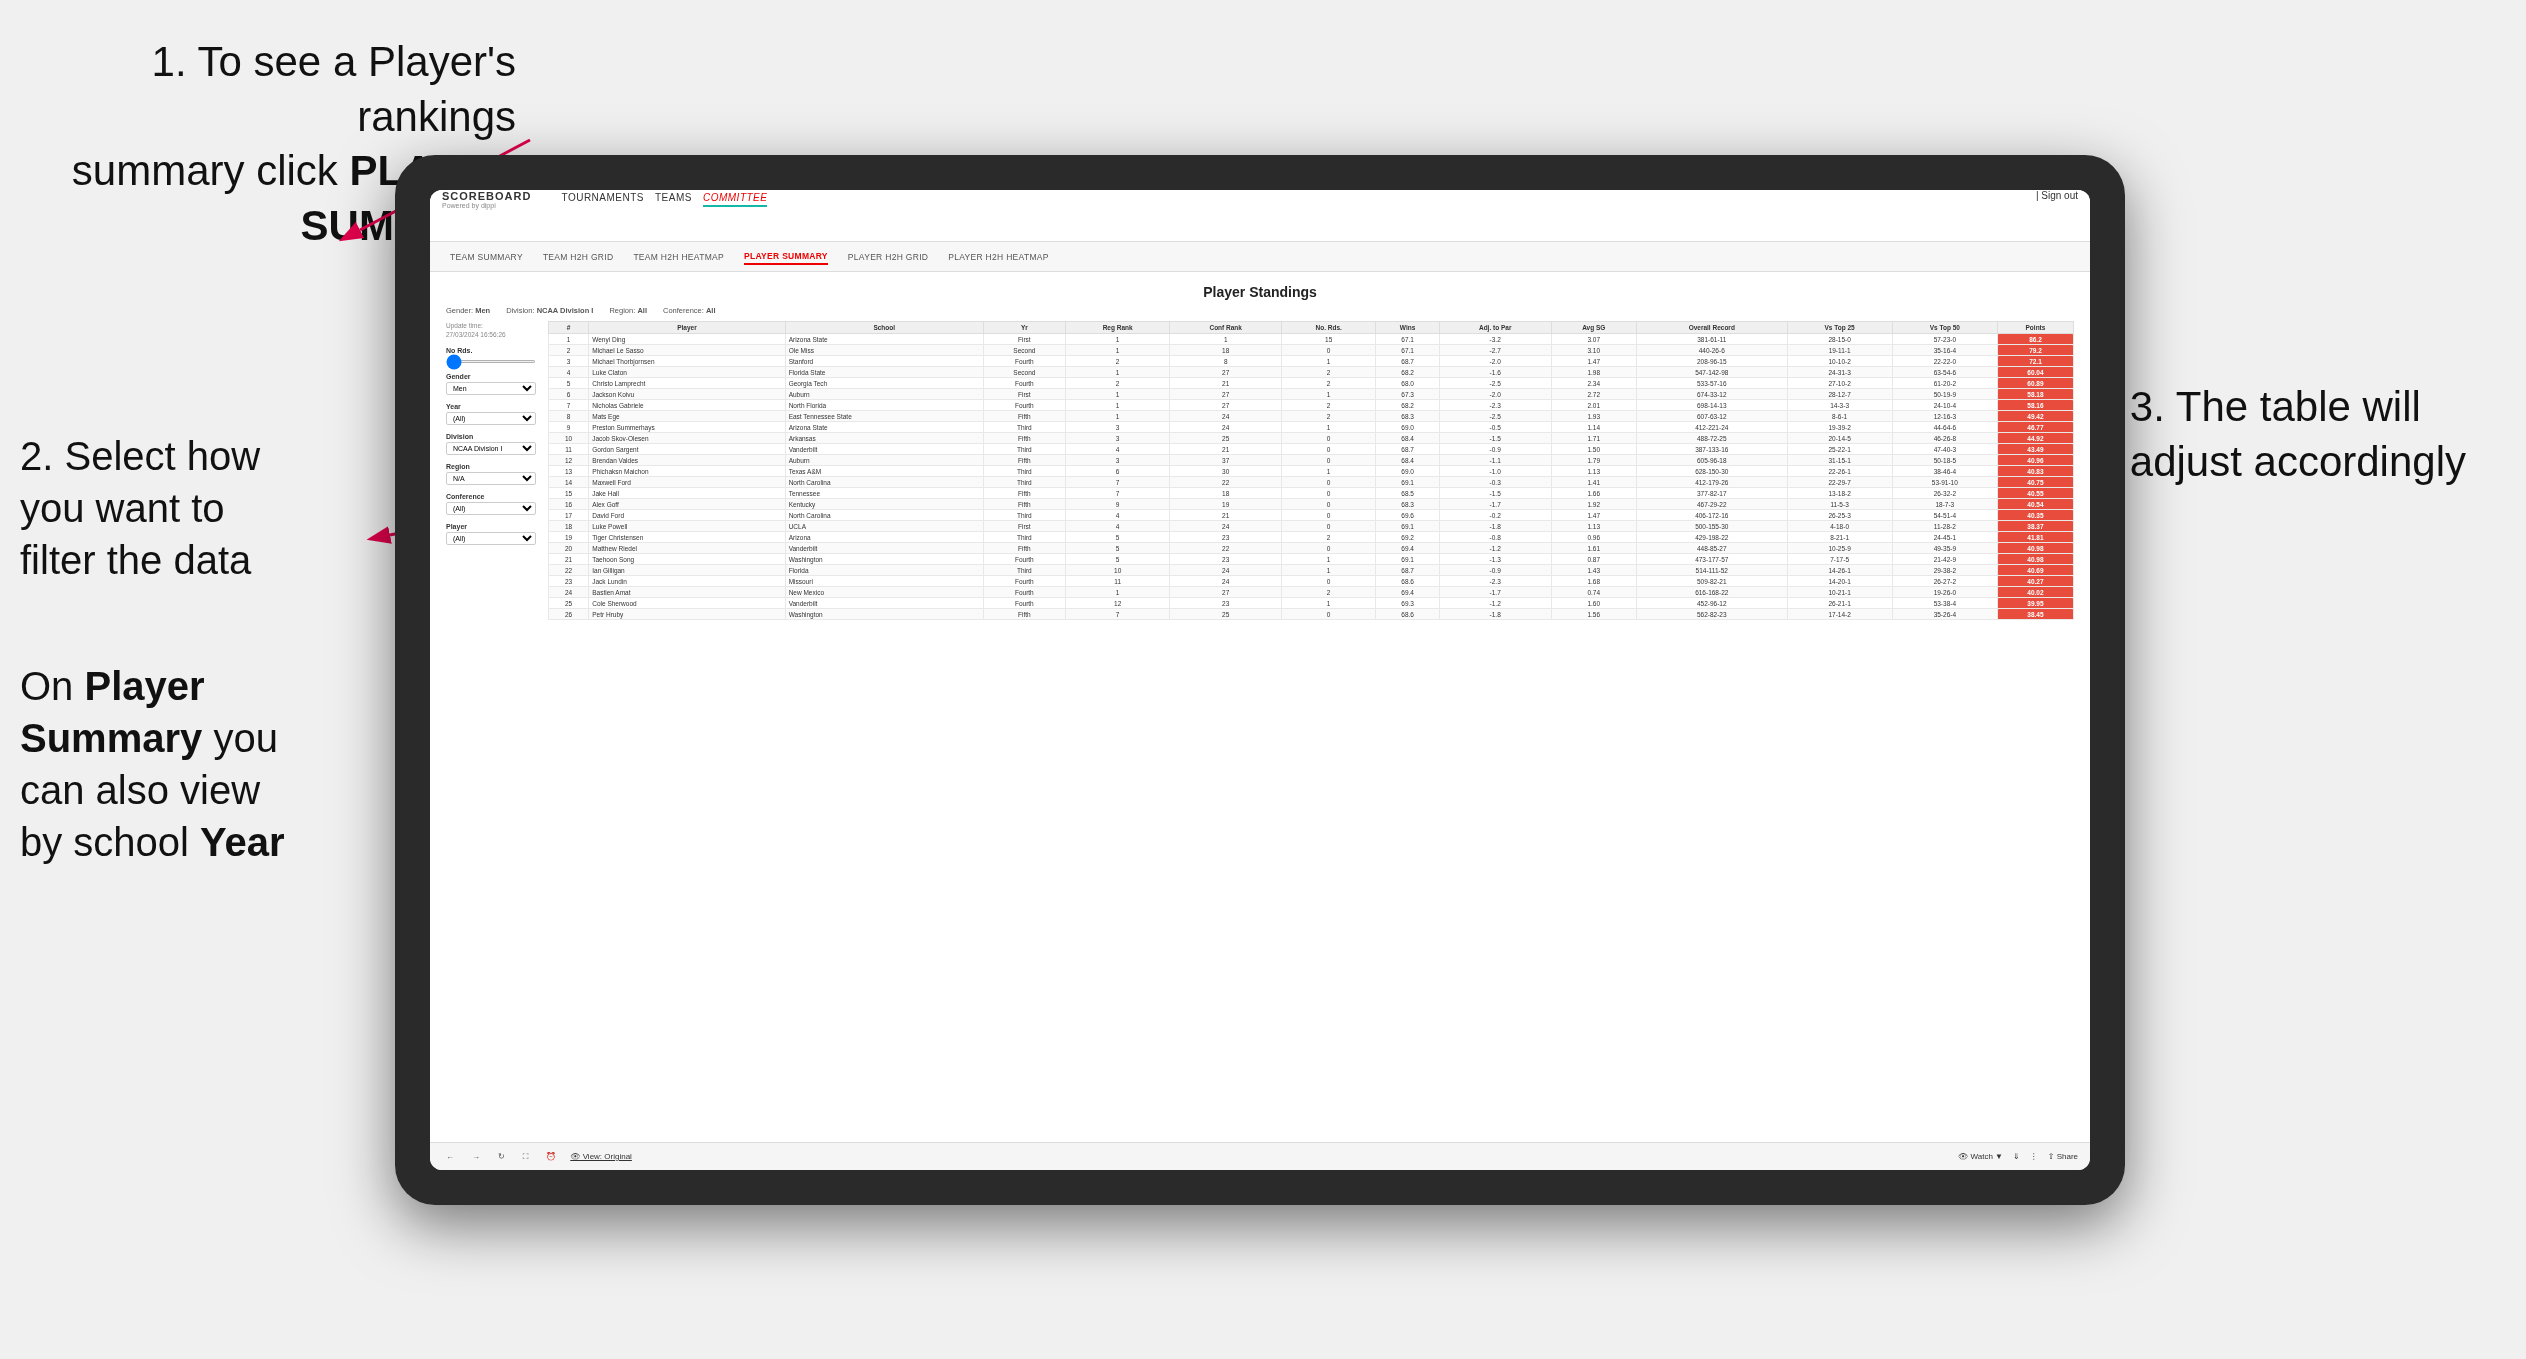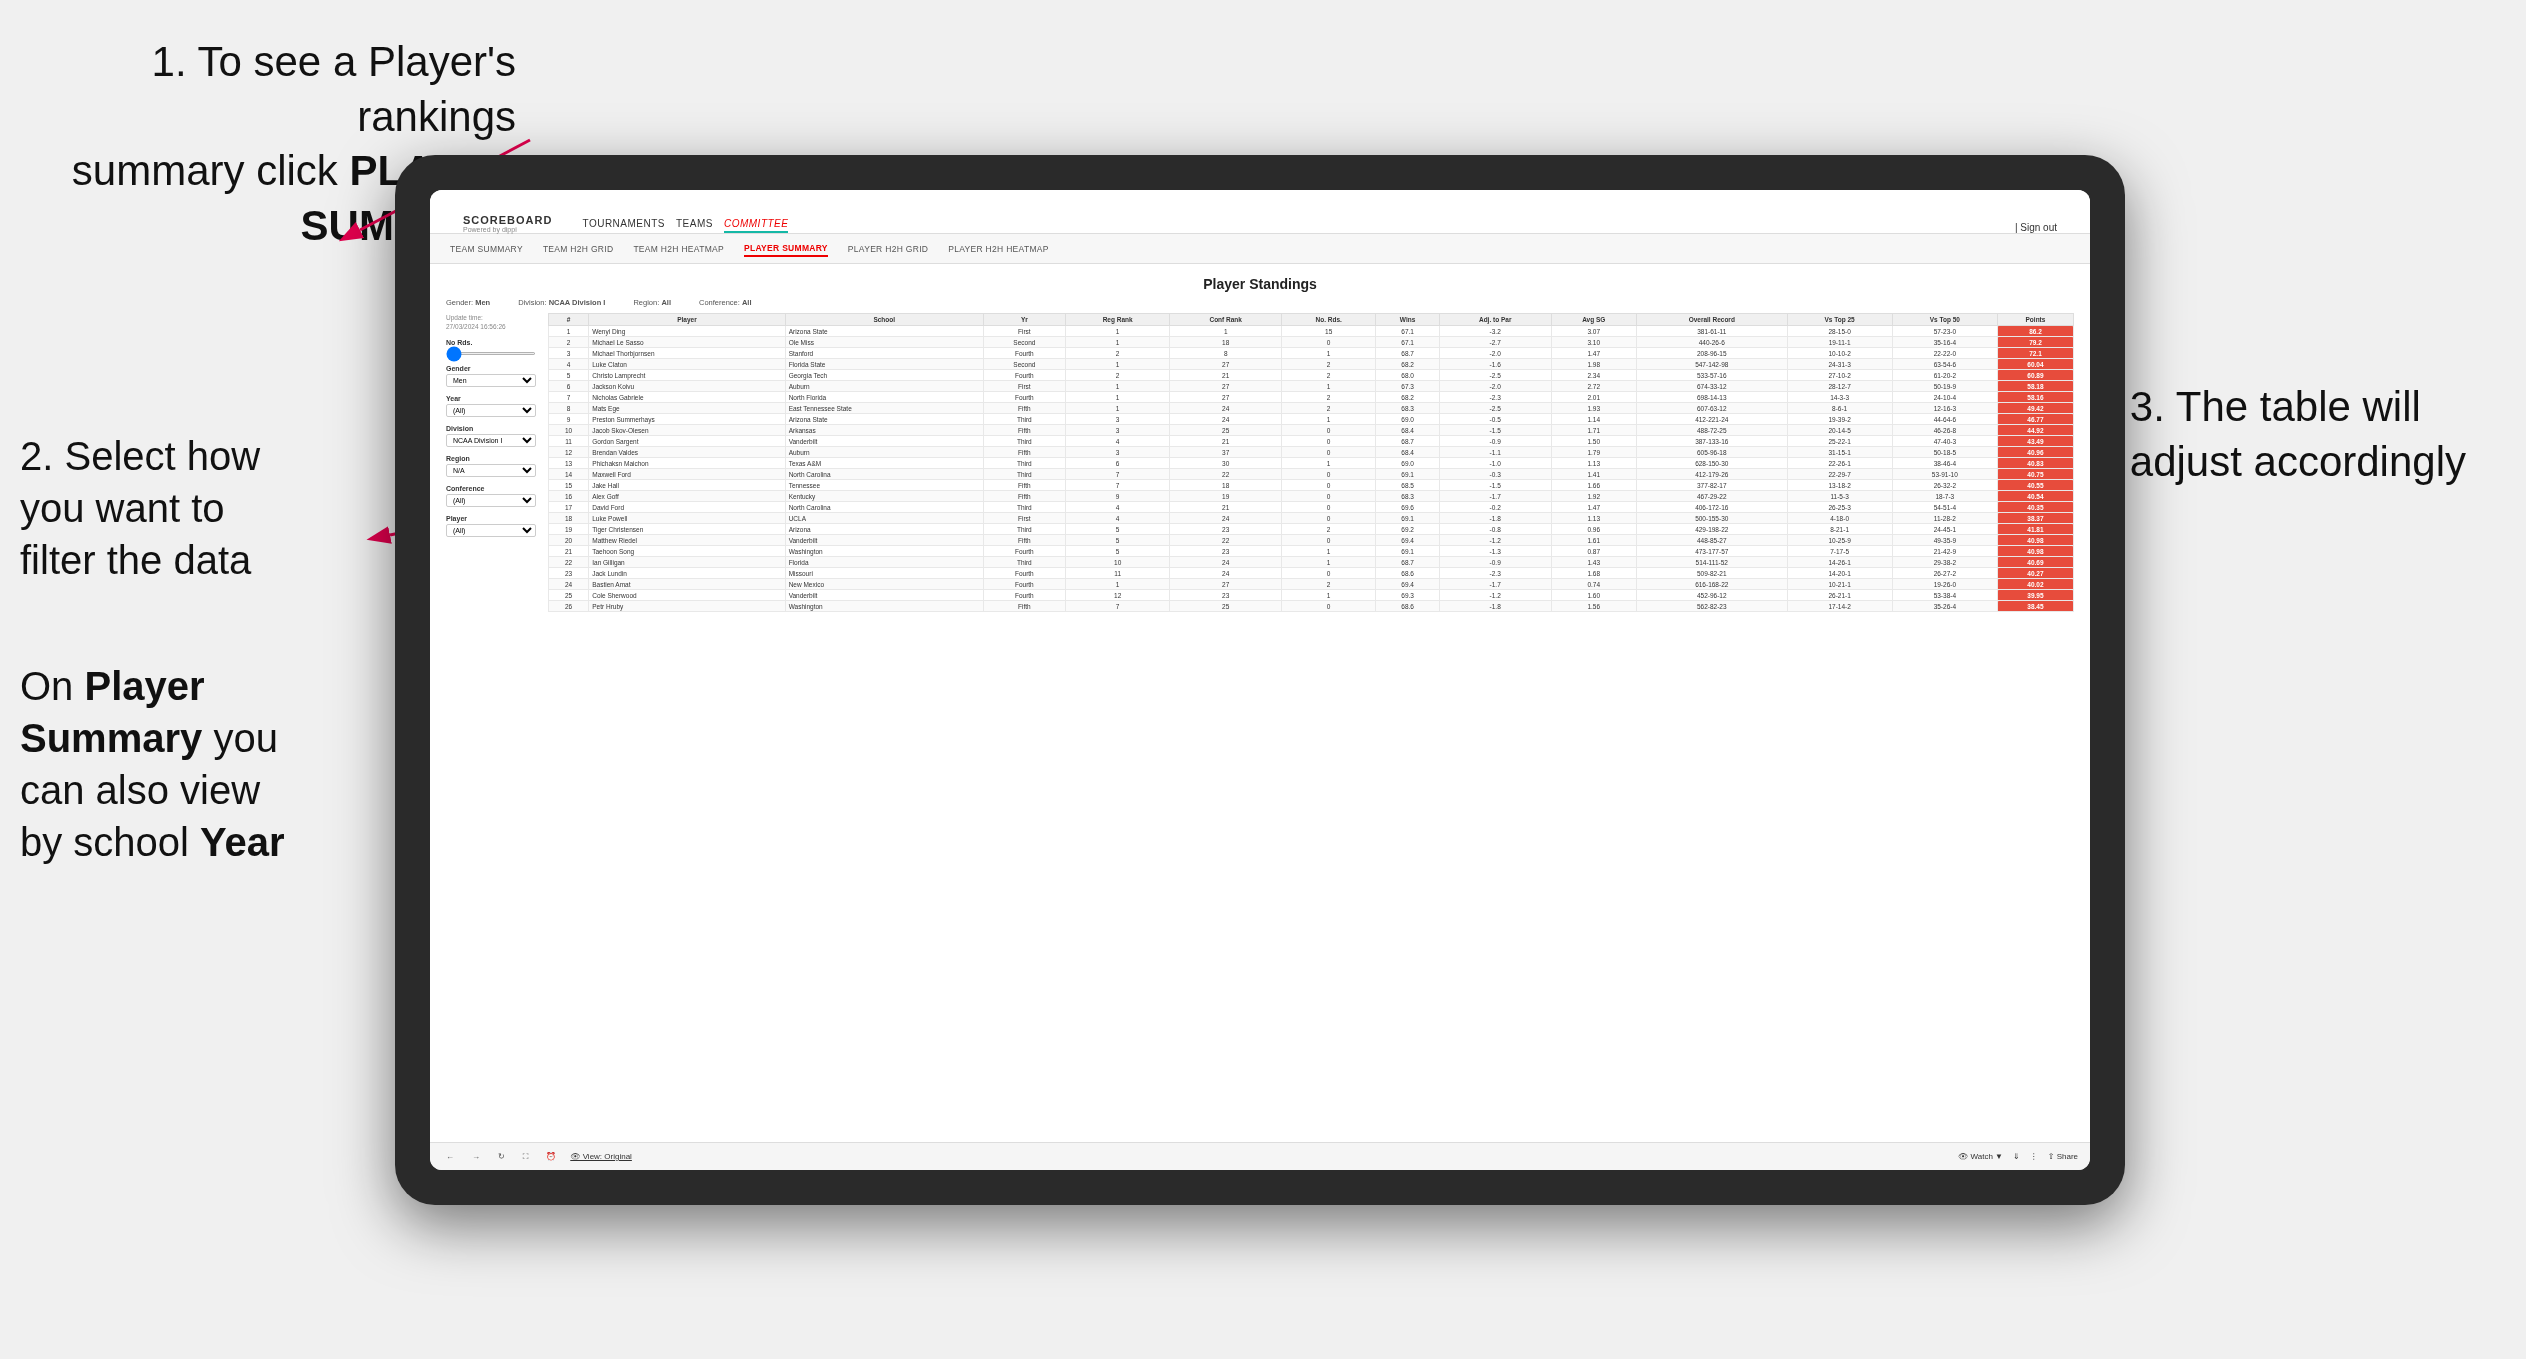--- a/index.html
+++ b/index.html
@@ -55,24 +55,24 @@
       border-radius: 12px;
       overflow: hidden;
       display: flex;
       flex-direction: column;
     }
 
     
     .top-nav {
       background: #fff;
       border-bottom: 1px solid #ddd;
-      padding: 0 33px;
-      display: flex;
-      align-items: flex-end;
-      height: 44px;
+      padding: 0 12px;
+      display: flex;
+      align-items: flex-start;
+      height: 52px;
       flex-shrink: 0;
     }
 
     .logo-area {
       display: flex;
       flex-direction: column;
       margin-right: 30px;
     }
 
     .logo-text {
@@ -215,21 +215,21 @@
     
     .table-area {
       flex: 1;
       overflow: hidden;
       display: flex;
       flex-direction: column;
     }
 
     .filter-row {
       display: flex;
-      gap: 28px;
+      gap: 16px;
       margin-bottom: 6px;
       font-size: 8px;
       align-items: center;
     }
 
     .filter-label {
       font-size: 7.5px;
       color: #555;
     }
 

